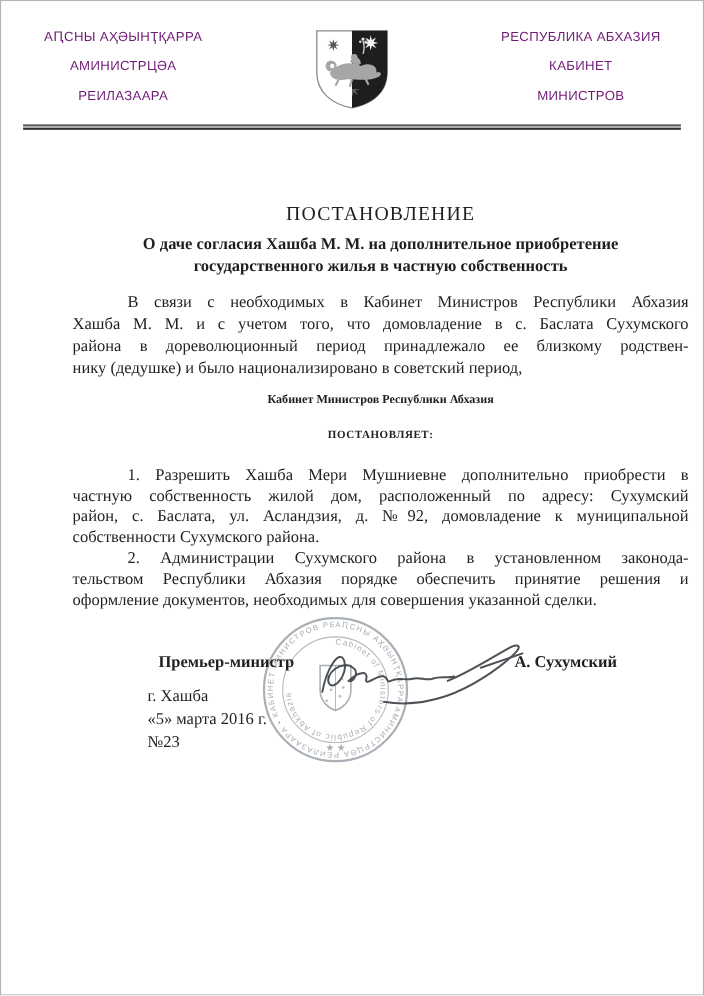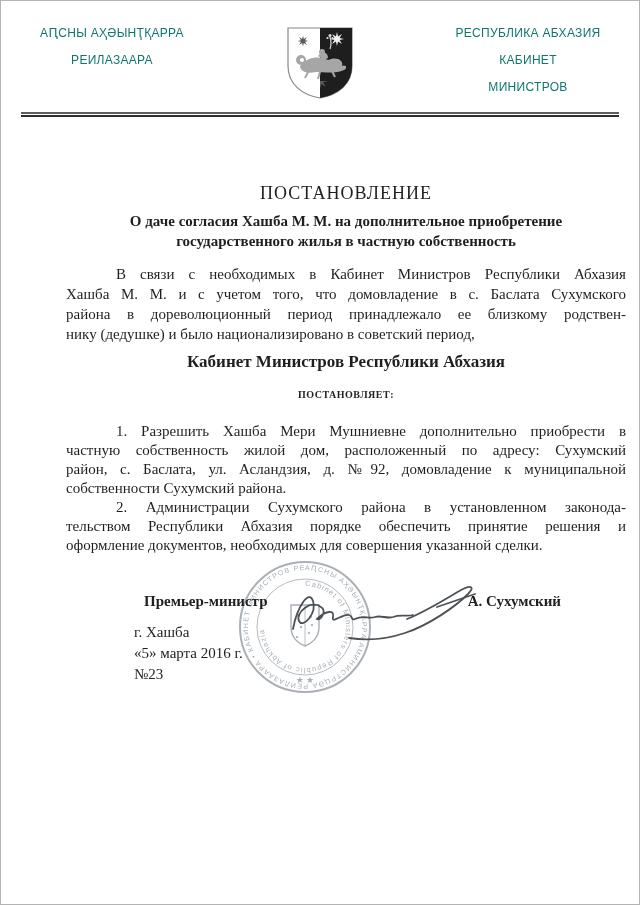--- a/index.html
+++ b/index.html
@@ -9,55 +9,56 @@
     border:1px solid #b3b3b3;
     background:#ffffff;
     color:#1f1f1f;
     font-family:"Liberation Serif","DejaVu Serif",serif;
     overflow:hidden;
   }
   
   .header{display:flex;padding-top:19px;}
   .hcol{width:222px;text-align:center;
     font-family:"Liberation Sans","DejaVu Sans",sans-serif;
-    font-size:12px;line-height:27px;color:#0f766e;letter-spacing:.3px;}
+    font-size:12px;line-height:27px;color:#701a75;letter-spacing:.3px;}
   .hmid{flex:1;text-align:center;}
   .emblem{margin-top:6px;}
   .rule{height:1px;margin:8px 20px 0 20px;
     border-top:2px solid #5e5e5e;border-bottom:2px solid #2e2e2e;}
   
   .content{margin:0 13px 0 65px;width:560px;}
   .bold{font-weight:bold;}
   .title{margin-top:64px;text-align:center;font-weight:normal;
     font-size:18px;line-height:24px;letter-spacing:1px;}
   .subtitle{margin-top:6px;font-weight:bold;font-size:15px;line-height:20px;}
   .para{margin-top:13px;font-size:15px;line-height:20px;}
   .items{margin-top:15px;line-height:19px;}
   .jst{text-align:justify;text-align-last:justify;}
   .ind{text-indent:50px;}
   .ctr{text-align:center;}
-  .authority{margin-top:8px;font-size:17px;line-height:20px;text-align:center;}
+  .authority{margin-top:8px;font-size:11px;line-height:20px;text-align:center;}
   .decree{margin-top:11px;font-size:10px;line-height:24px;text-align:center;letter-spacing:.5px;}
   .sigrow{position:relative;z-index:2;margin-top:36px;display:flex;
     justify-content:space-between;padding-left:78px;padding-right:65px;
     font-size:15px;line-height:20px;gap:20px;}
   .footer{position:relative;z-index:2;margin-top:11px;padding-left:68px;
     font-size:15px;line-height:21px;}
   
   .stamp{position:absolute;left:234px;top:556px;z-index:1;}
   .autograph{position:absolute;left:286px;top:576px;z-index:3;}
 </style>
 </head>
 <body>
 
 <div class="page">
 
   <div class="header">
     <div class="hcol">
         <div>АԤСНЫ АҲӘЫНҬҚАРРА</div>
+        <div>АМИНИСТРЦӘА</div>
         <div>РЕИЛАЗААРА</div>
       </div>
     <div class="hmid">
       
       <svg class="emblem" width="68" height="74" viewBox="0 0 68 74">
         <defs>
           <clipPath id="clipL">
               <rect x="0" y="0" width="34" height="74"></rect>
             </clipPath>
           <clipPath id="clipR">
@@ -109,21 +110,21 @@
         <div class="jst">Хашба М. М. и с учетом того, что домовладение в с. Баслата Сухумского</div>
         <div class="jst">района в дореволюционный период принадлежало ее близкому родствен-</div>
         <div>нику (дедушке) и было национализировано в советский период,</div>
       </div>
     <div class="authority bold">Кабинет Министров Республики Абхазия</div>
     <div class="decree bold">ПОСТАНОВЛЯЕТ:</div>
     <div class="para items">
         <div class="jst ind">1. Разрешить Хашба Мери Мушниевне дополнительно приобрести в</div>
         <div class="jst">частную собственность жилой дом, расположенный по адресу: Сухумский</div>
         <div class="jst">район, с. Баслата, ул. Асландзия, д. №92, домовладение к муниципальной</div>
-        <div>собственности Сухумский района.</div>
+        <div>собственности Сухумского района.</div>
         <div class="jst ind">2. Администрации Сухумского района в установленном законода-</div>
         <div class="jst">тельством Республики Абхазия порядке обеспечить принятие решения и</div>
         <div>оформление документов, необходимых для совершения указанной сделки.</div>
       </div>
 
     <div class="sigrow">
       <span class="bold">Премьер-министр</span>
       <span class="bold">А. Сухумский</span>
     </div>
 

